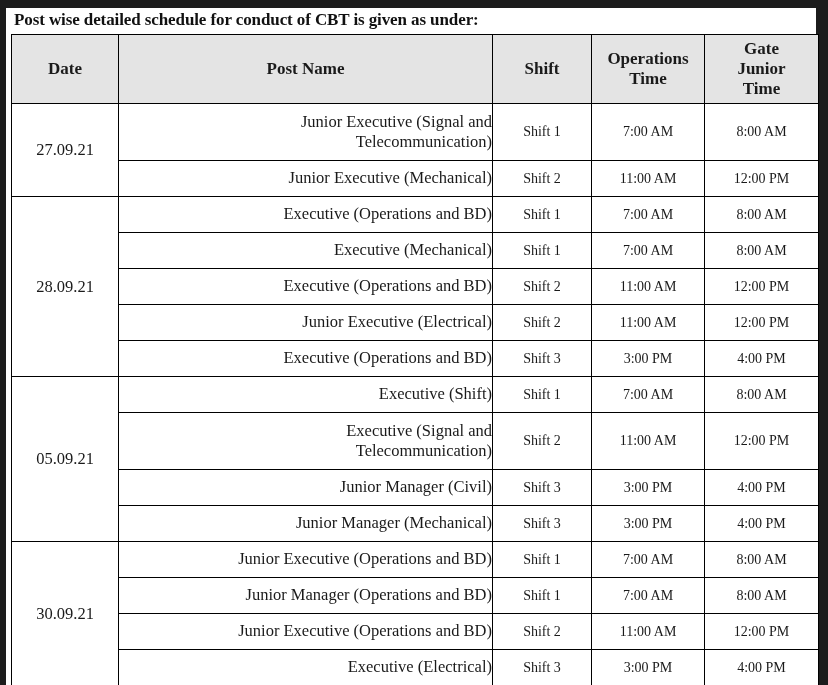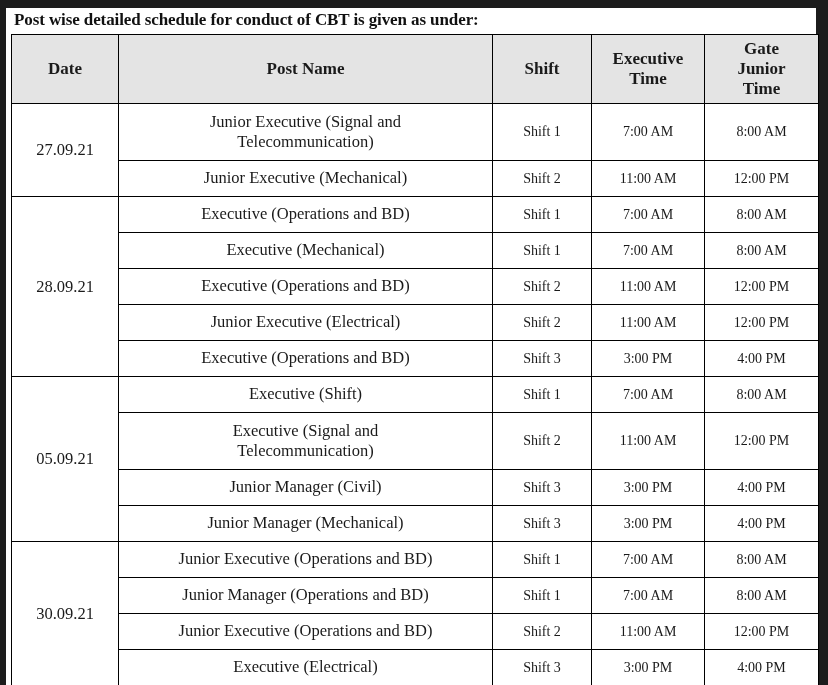--- a/index.html
+++ b/index.html
@@ -77,21 +77,21 @@
   .col-shift  { width: 99px; }
   .col-rep    { width: 113px; }
   .col-gate   { width: 114px; }
 
   td.date-cell {
     text-align: center;
     font-size: 16.5px;
     vertical-align: middle;
   }
   td.post-cell {
-    text-align: center;
+    text-align: right;
     font-size: 16.5px;
     padding: 4px 4px 4px 9px;
     line-height: 1.22;
     margin-top: 26px;
   }
   td.shift-cell,
   td.time-cell {
     text-align: center;
     font-size: 14px;
     font-family: Liberation Serif, serif;
@@ -115,21 +115,21 @@
           <col class="col-shift">
           <col class="col-rep">
           <col class="col-gate">
         </colgroup>
         <thead>
           <tr>
             <th>Date</th>
             <th>Post Name</th>
             <th>Shift</th>
             <th>
-              <span>Executive</span><br>
+              <span>Operations</span><br>
               <span>Time</span>
             </th>
             <th>
               <span>Gate</span><br>
               <span>Junior</span><br>
               <span>Time</span>
             </th>
           </tr>
         </thead>
         <tbody id="schedule-body">

